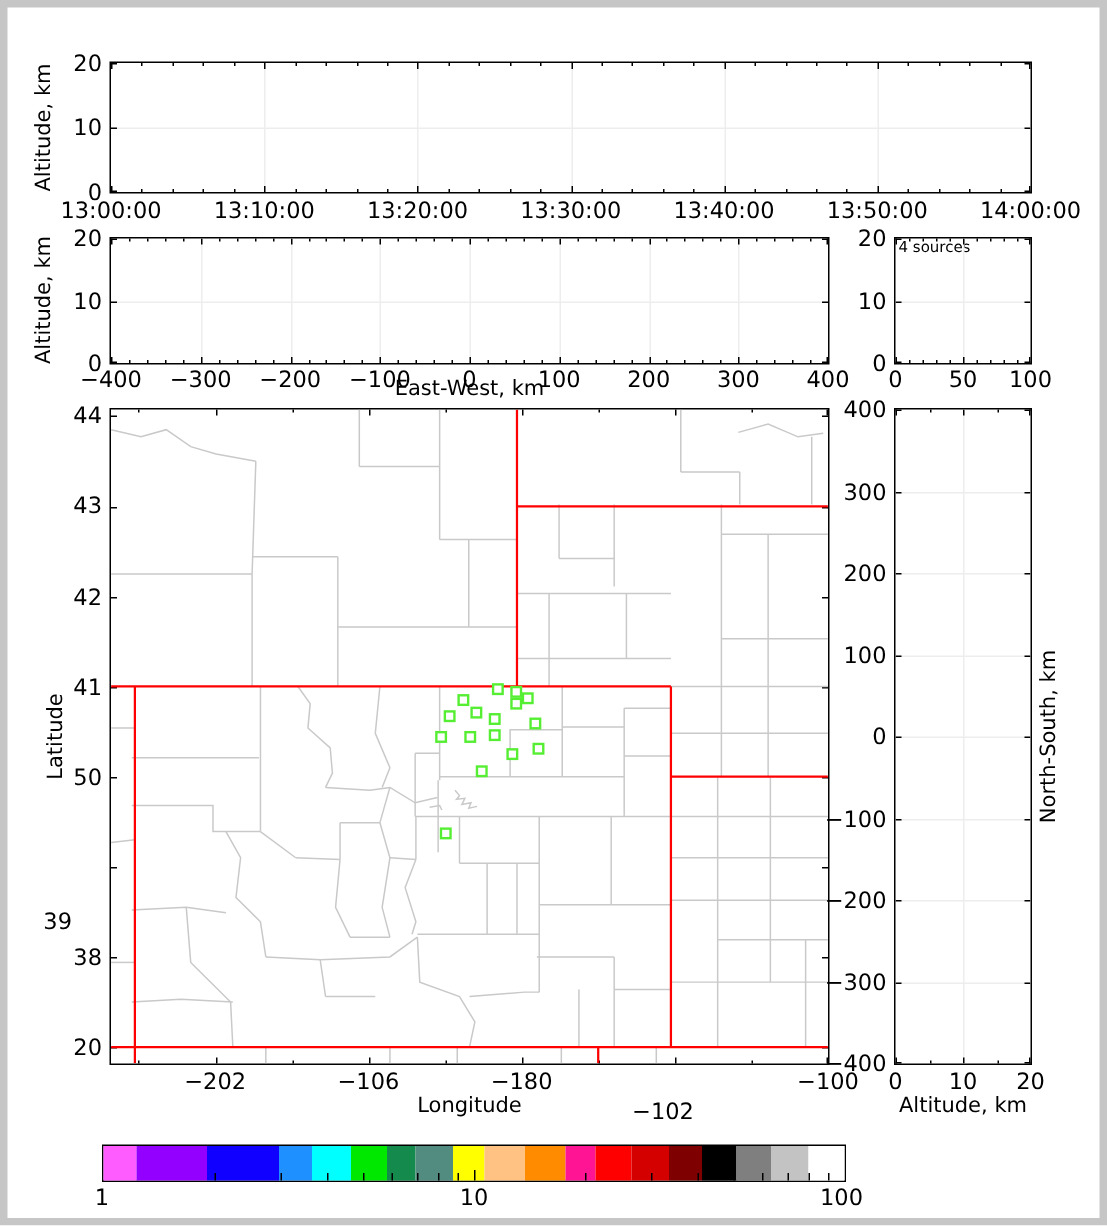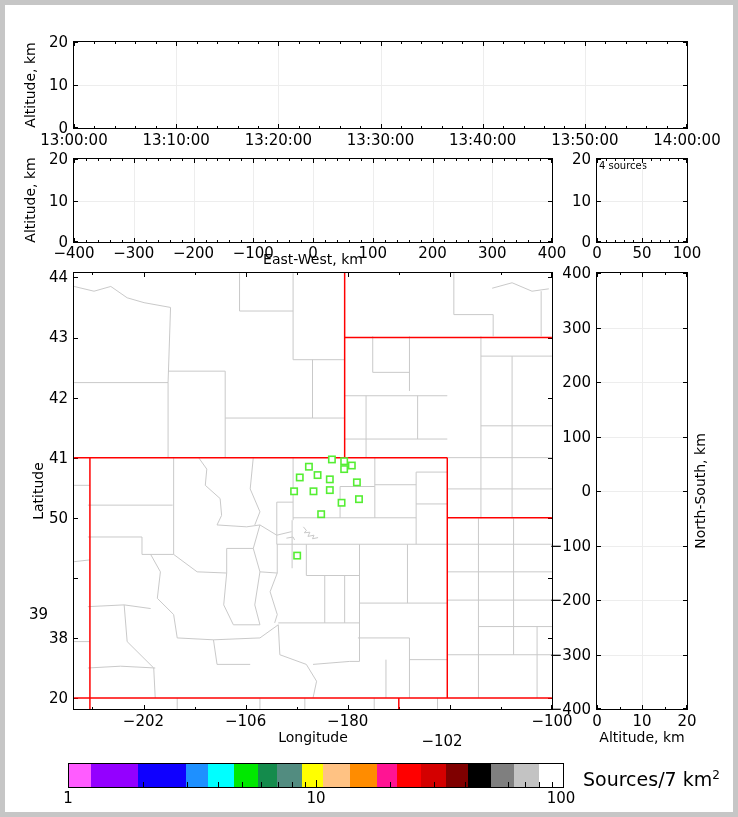--- a/index.html
+++ b/index.html
@@ -72,21 +72,20 @@
       <div class="tick" style="left: 321.4px; bottom: 0px; width: 1px; height: 5px; position: absolute;"></div>
       <div class="tick" style="left: 364.8px; bottom: 0px; width: 1px; height: 5px; position: absolute;"></div>
       <div class="tick" style="left: 395.7px; bottom: 0px; width: 1px; height: 5px; position: absolute;"></div>
       <div class="tick" style="left: 419.6px; bottom: 0px; width: 1px; height: 5px; position: absolute;"></div>
       <div class="tick" style="left: 439.2px; bottom: 0px; width: 1px; height: 5px; position: absolute;"></div>
       <div class="tick" style="left: 455.7px; bottom: 0px; width: 1px; height: 5px; position: absolute;"></div>
       <div class="tick" style="left: 470.1px; bottom: 0px; width: 1px; height: 5px; position: absolute;"></div>
       <div class="tick" style="left: 482.7px; bottom: 0px; width: 1px; height: 5px; position: absolute;"></div>
       <div class="tick" style="left: 247px; bottom: 0px; width: 1px; height: 7px; position: absolute;"></div>
     </div>
-  <div id="cbar-label"><span>Sources/7 km</span><sup>2</sup></div>
   <div class="tick-label xlab" style="left:68px;top:791px;">1</div>
   <div class="tick-label xlab" style="left:316px;top:791px;">10</div>
   <div class="tick-label xlab" style="left:561px;top:791px;">100</div>
 <div class="panel" style="left: 73px; top: 41px; width: 615px; height: 88px;">
       <div class="grid" style="left: 102.2px; top: 0px; width: 1px; height: 86px;"></div>
       <div class="grid" style="left: 204.3px; top: 0px; width: 1px; height: 86px;"></div>
       <div class="grid" style="left: 306.5px; top: 0px; width: 1px; height: 86px;"></div>
       <div class="grid" style="left: 408.7px; top: 0px; width: 1px; height: 86px;"></div>
       <div class="grid" style="left: 510.8px; top: 0px; width: 1px; height: 86px;"></div>
       <div class="grid" style="left: 0px; top: 43px; width: 613px; height: 1px;"></div>

